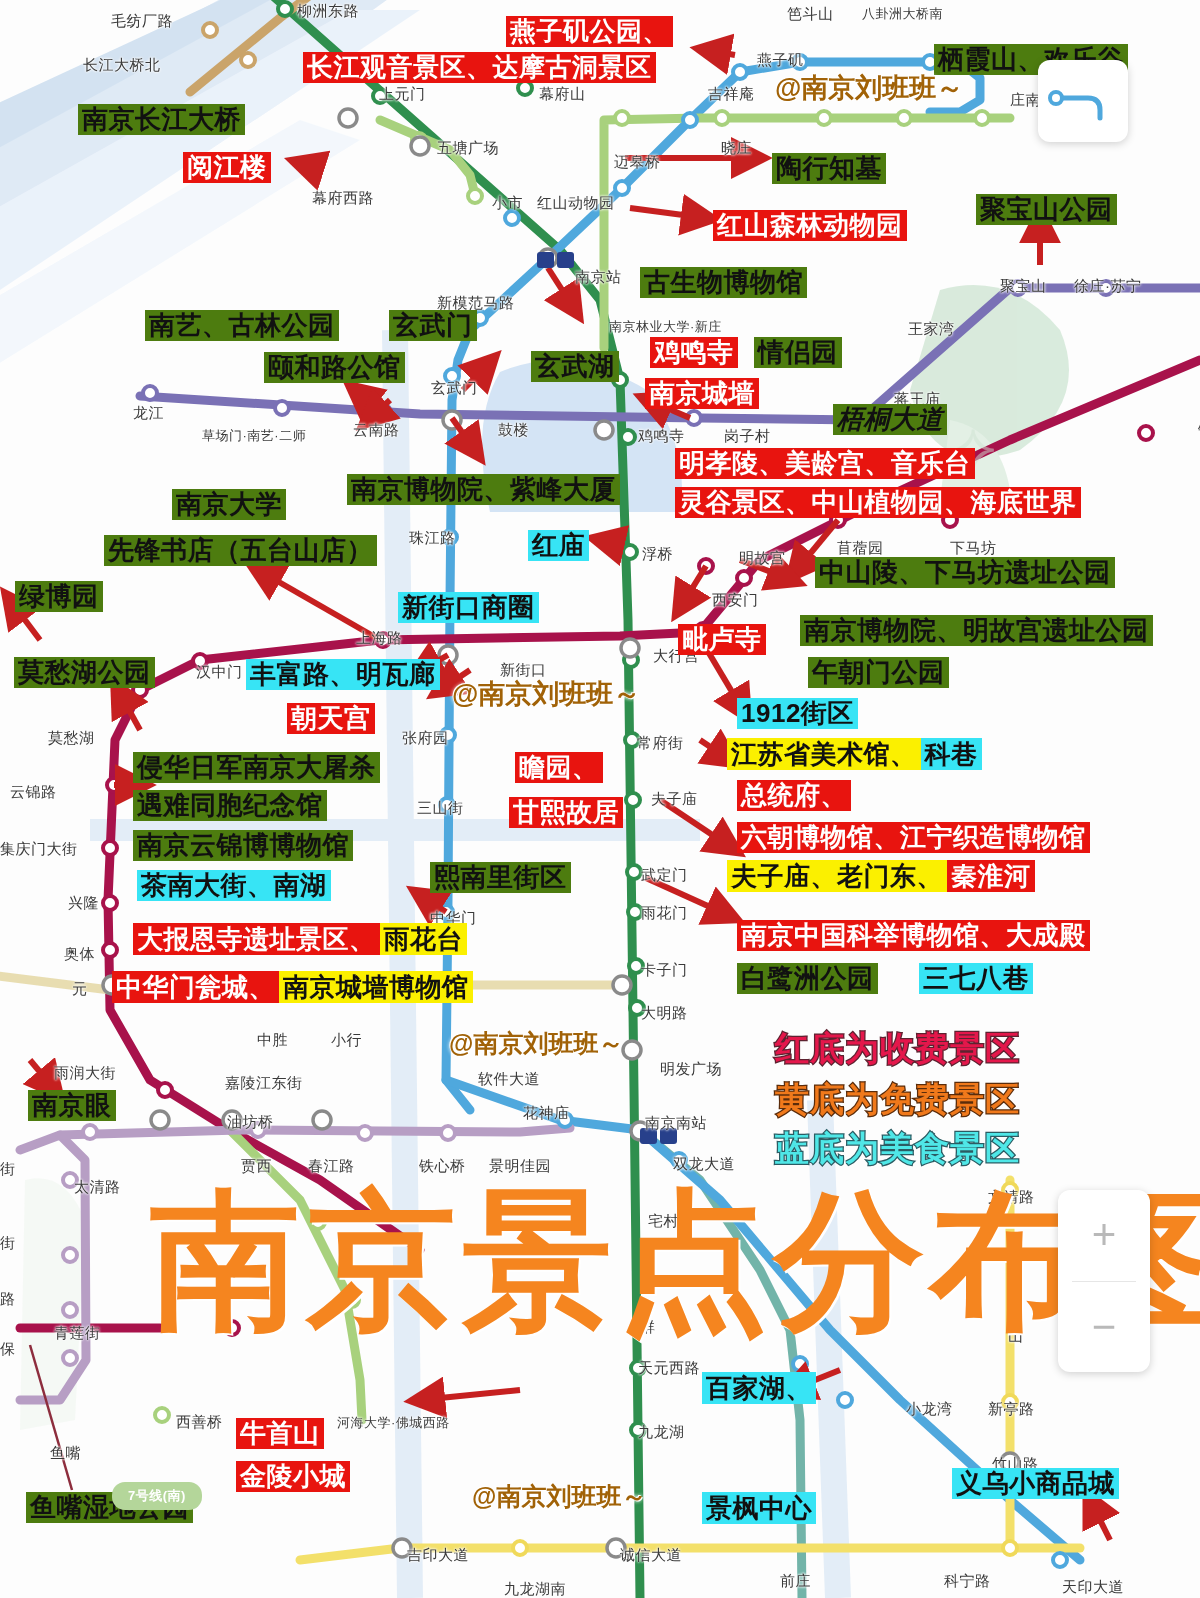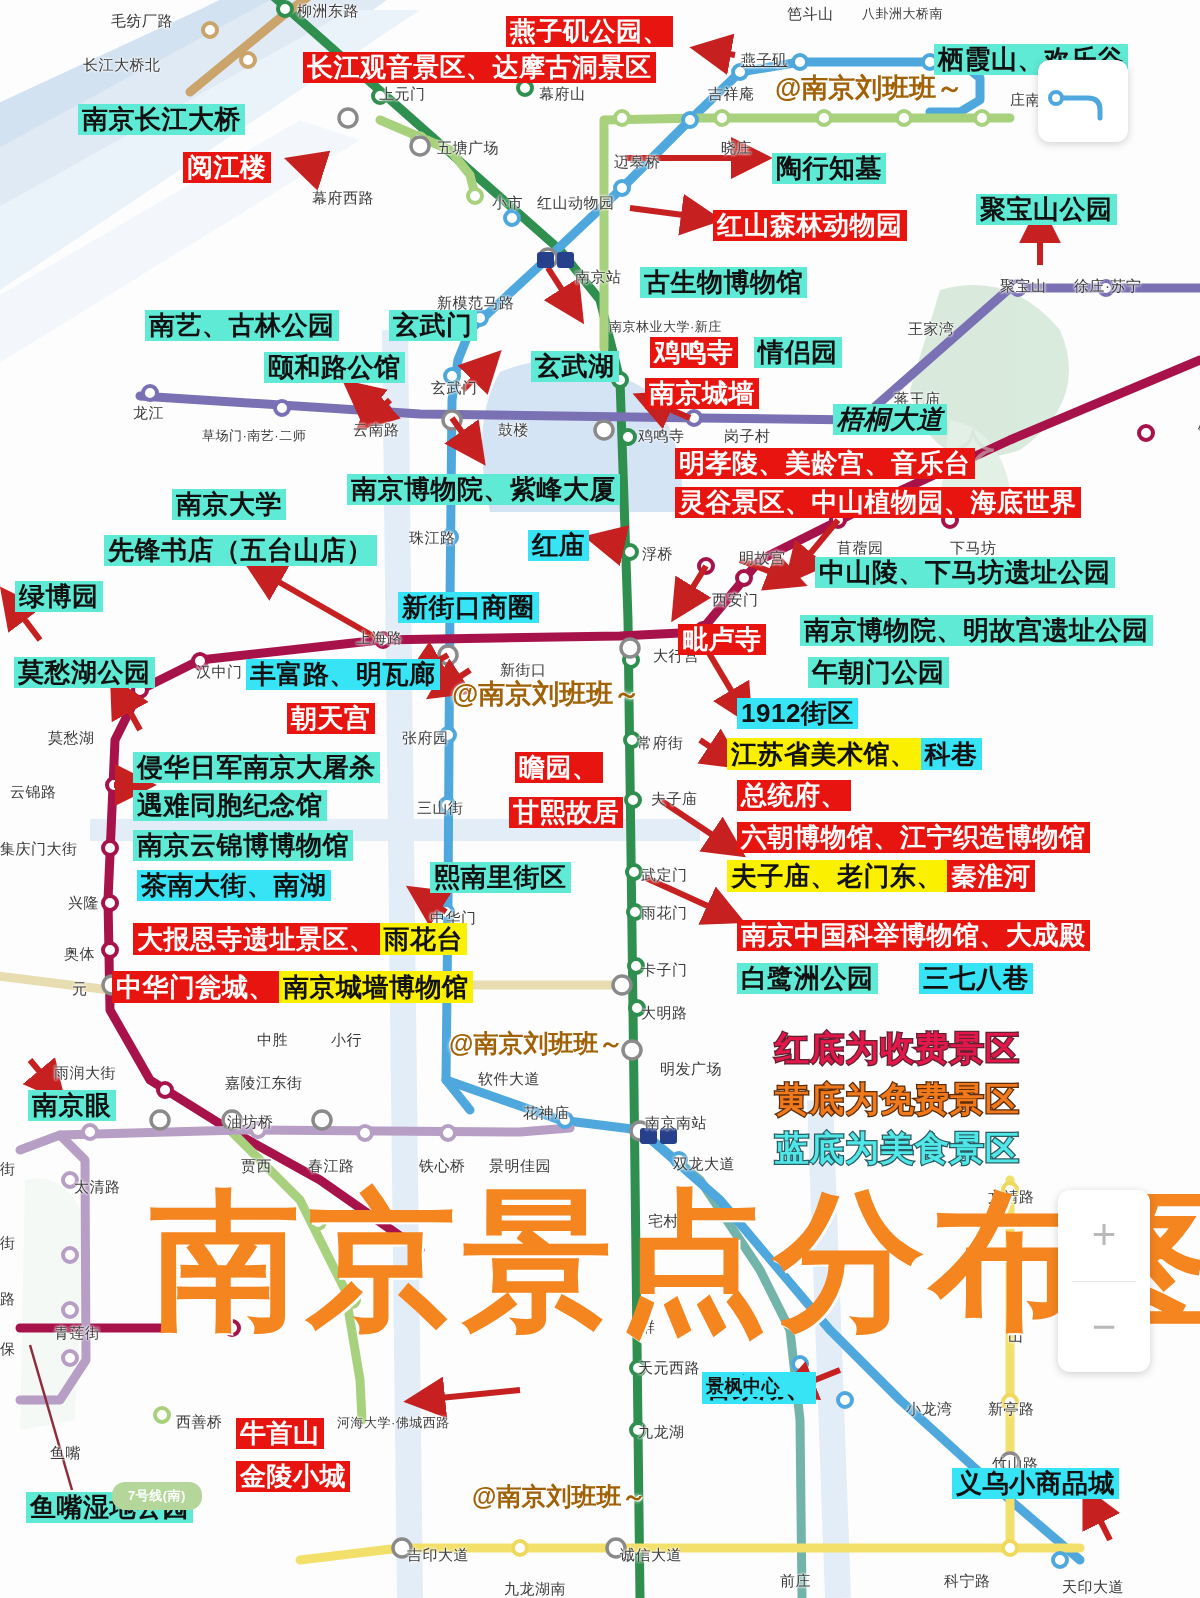--- a/index.html
+++ b/index.html
@@ -32,21 +32,21 @@
   
   .chip{
     position:absolute;
     white-space:nowrap;
     font-weight:bold;
     line-height:1.12;
     padding:1px 4px;
     letter-spacing:.5px;
     font-family:"Liberation Sans","DejaVu Sans",sans-serif;
   }
-  .chip.y{background:#5eead4;color:#111;}
+  .chip.y{background:#4d7c0f;color:#111;}
   .chip.r{background:#e8140f;color:#fff;}
   .chip.c{background:#37e4f5;color:#111;}
   .chip.f26{font-size:26px;}
 
   
   .row{position:absolute;white-space:nowrap;font-weight:bold;line-height:1.12;}
   .row span{padding:1px 4px;letter-spacing:.5px;}
   .row .y{background:#fbf000;color:#111;}
   .row .r{background:#e8140f;color:#fff;}
   .row .c{background:#37e4f5;color:#111;}
@@ -339,21 +339,21 @@
     <i></i>
       <i></i>
   </div>
 
   <div id="stations">
       <div class="st" style="left: 297px; top: 2px;">柳洲东路</div>
       <div class="st" style="left: 111px; top: 12px;">毛纺厂路</div>
       <div class="st" style="left: 787px; top: 5px;">笆斗山</div>
       <div class="st sm" style="left: 862px; top: 5px;">八卦洲大桥南</div>
       <div class="st" style="left: 83px; top: 56px;">长江大桥北</div>
-      <div class="st" style="left: 741px; top: 51px; text-decoration: underline;">燕子矶</div>
+      <div class="st" style="left: 757px; top: 51px;">燕子矶</div>
       <div class="st" style="left: 379px; top: 85px;">上元门</div>
       <div class="st" style="left: 684px; top: 85px; margin-left: 24px;">吉祥庵</div>
       <div class="st" style="left: 539px; top: 85px;">幕府山</div>
       <div class="st" style="left: 437px; top: 139px;">五塘广场</div>
       <div class="st" style="left: 721px; top: 139px;">晓庄</div>
       <div class="st" style="left: 614px; top: 153px;">迈皋桥</div>
       <div class="st" style="left: 1010px; top: 91px;">庄南</div>
       <div class="st" style="left: 1068px; top: 91px;">尧化</div>
       <div class="st" style="left: 312px; top: 189px;">幕府西路</div>
       <div class="st" style="left: 492px; top: 194px;">小市</div>
@@ -489,21 +489,21 @@
       <div class="chip r f26" style="left: 236px; top: 1418px;">牛首山</div>
       <div class="chip r f26" style="left: 236px; top: 1461px;">金陵小城</div>
       <div class="chip c f26" style="left: 952px; top: 1468px;">义乌小商品城</div>
     </div>
   <div id="calloutrows">
       <div class="row" style="left: 727px; top: 740px; font-size: 26px;"><span class="y">江苏省美术馆、</span><span class="c">科巷</span></div>
       <div class="row" style="left: 727px; top: 862px; font-size: 26px;"><span class="y">夫子庙、老门东、</span><span class="r">秦淮河</span></div>
       <div class="row" style="left: 133px; top: 925px; font-size: 26px;"><span class="r">大报恩寺遗址景区、</span><span class="y">雨花台</span></div>
       <div class="row" style="left: 112px; top: 973px; font-size: 26px;"><span class="r">中华门瓮城、</span><span class="y">南京城墙博物馆</span></div>
       <div class="row" style="left: 702px; top: 1374px; font-size: 26px;"><span class="c">百家湖、</span></div>
-      <div class="row" style="left: 702px; top: 1376px; font-size: 18px;"><span class="c">景枫中心</span></div>
+      <div class="row" style="left: 702px; top: 1494px; font-size: 26px;"><span class="c">景枫中心</span></div>
     </div>
 
   <div id="watermarks">
       <div class="wm" style="left: 775px; top: 70px; font-size: 27px;">@南京刘班班～</div>
       <div class="wm" style="left: 452px; top: 676px; font-size: 27px;">@南京刘班班～</div>
       <div class="wm" style="left: 449px; top: 1027px; font-size: 25px;">@南京刘班班～</div>
       <div class="wm" style="left: 472px; top: 1480px; font-size: 25px;">@南京刘班班～</div>
     </div>
 
   <div id="bigtitle">南京景点分布图</div>

